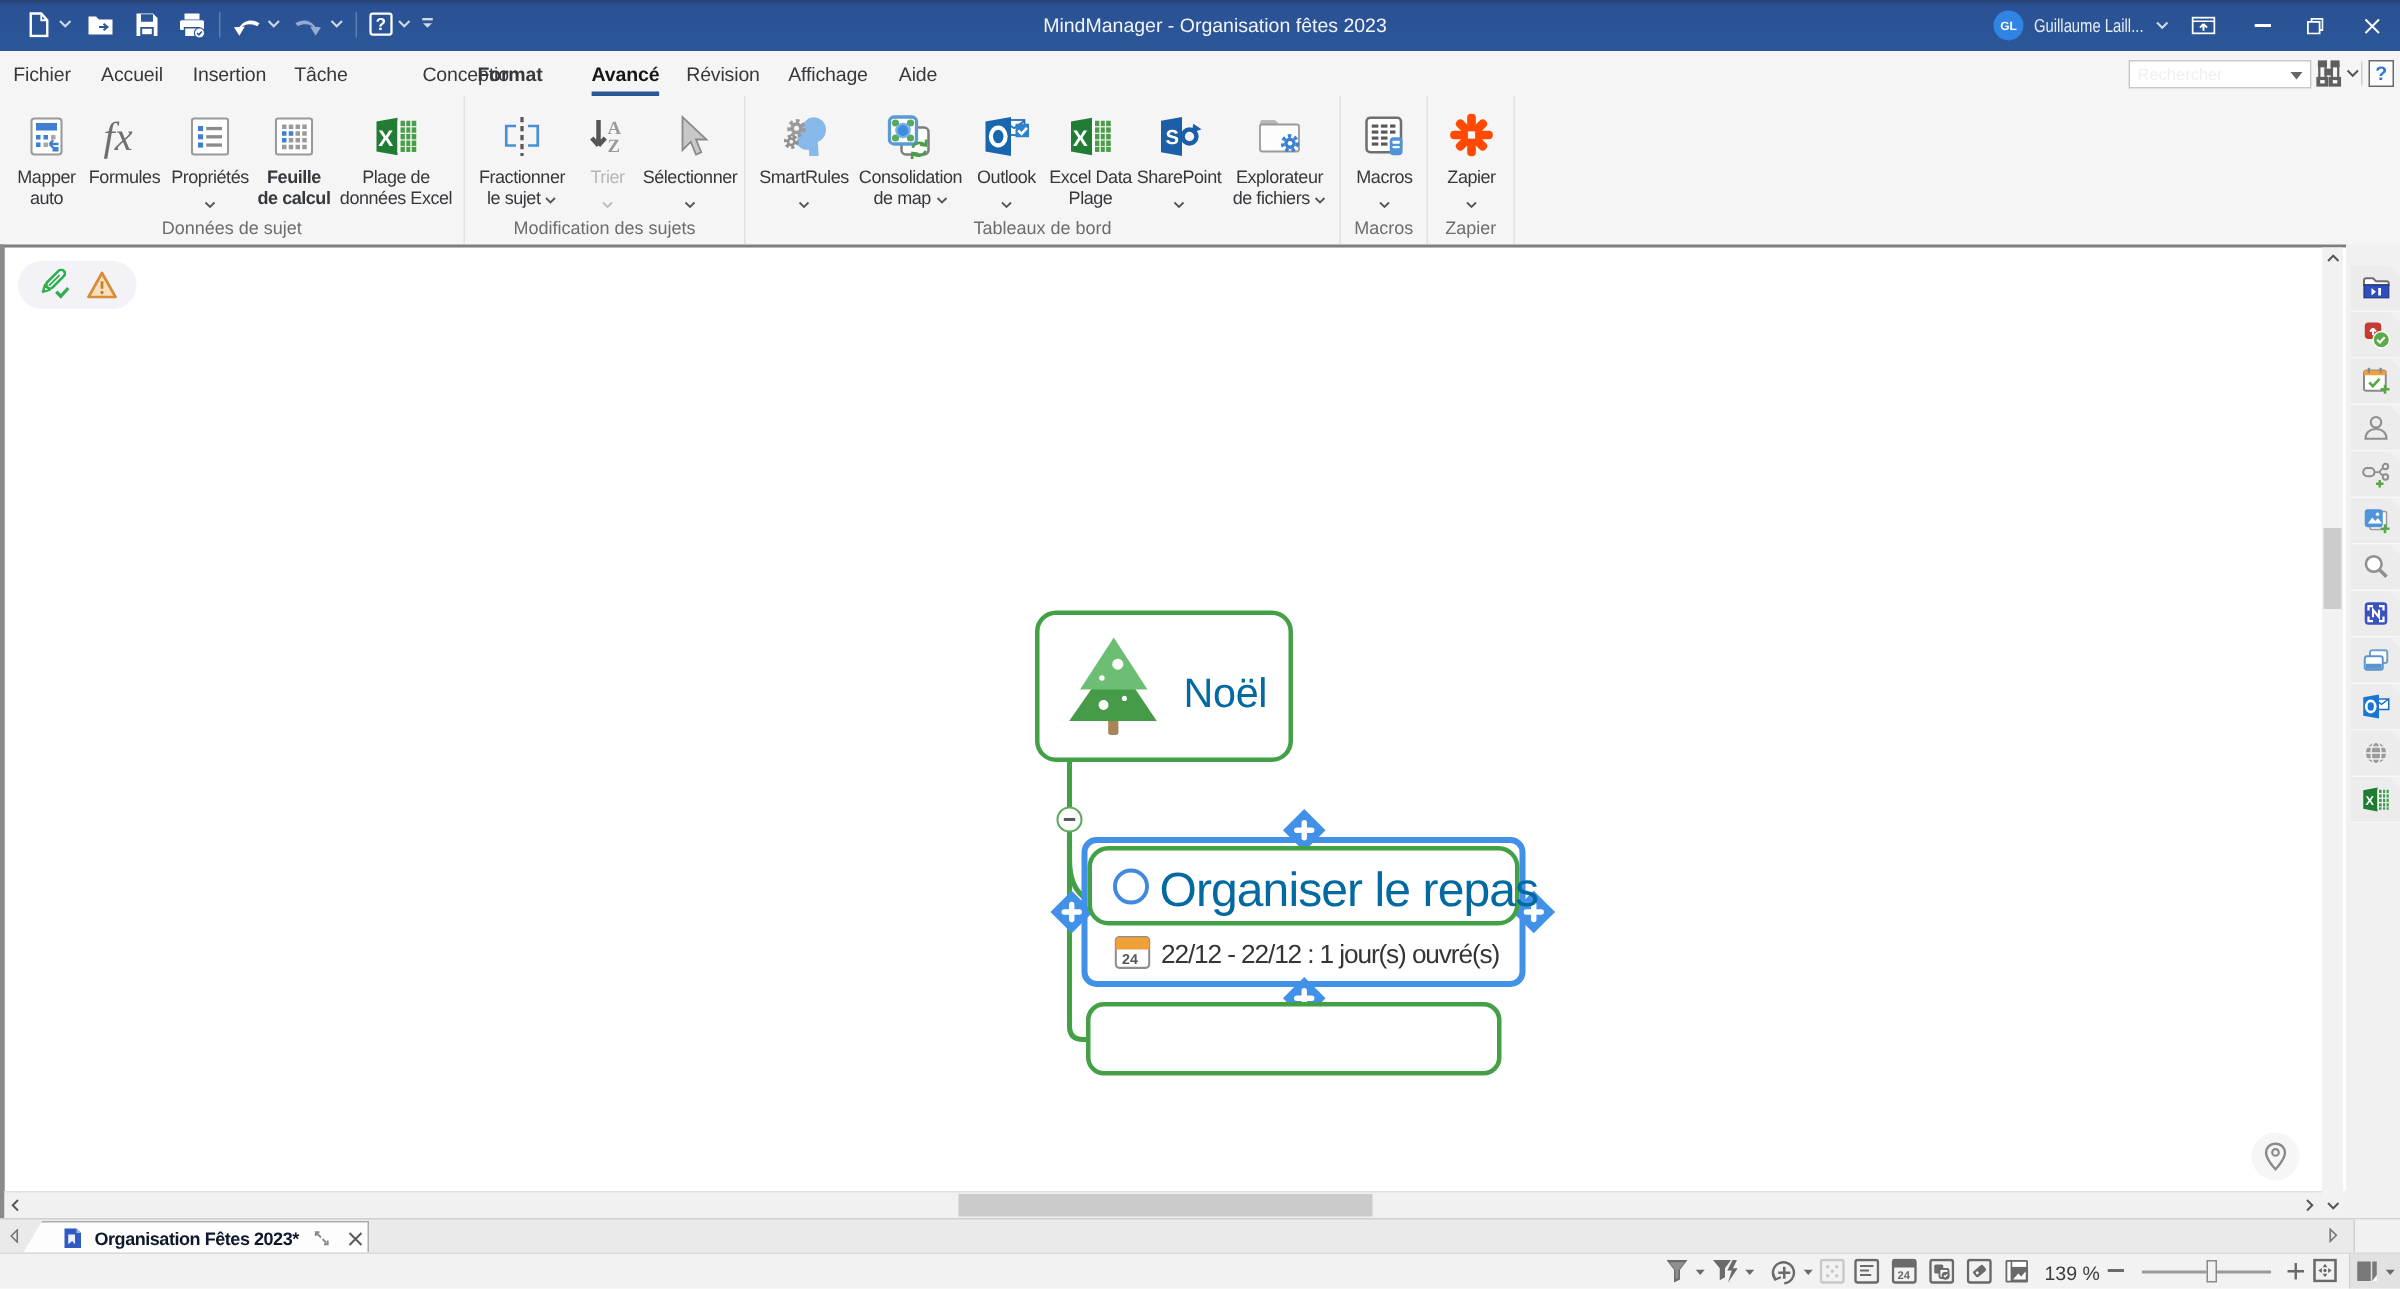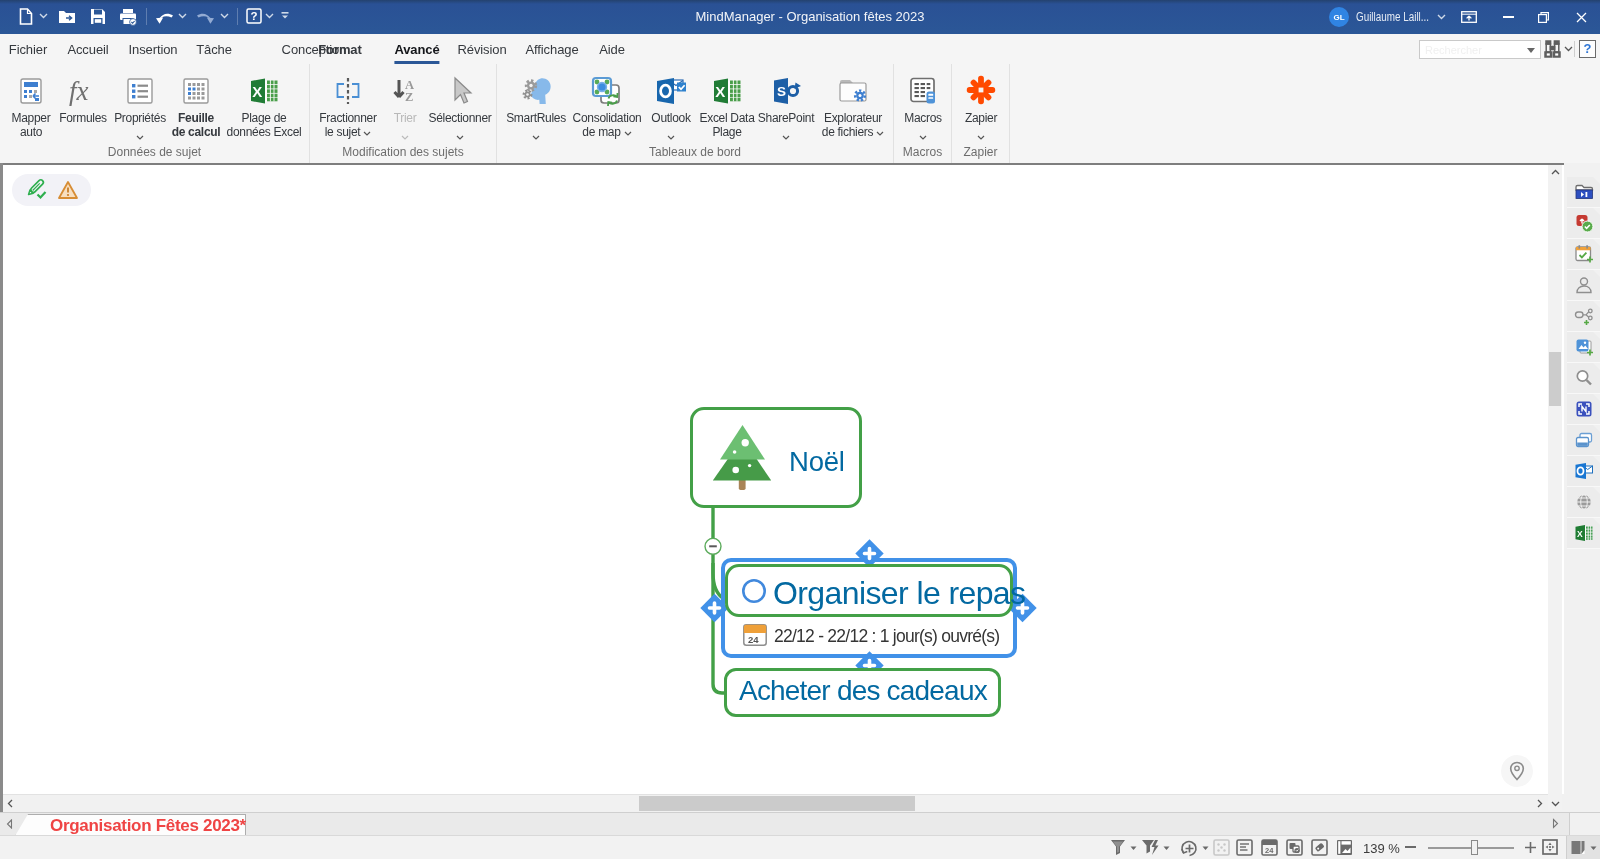--- a/index.html
+++ b/index.html
@@ -62,21 +62,21 @@
 .sic { position:absolute; left:3px; width:33px; height:31px; background:#ececec;
   display:flex; align-items:center; justify-content:center; border-bottom:1px solid #f8f8f8;
   clip-path:polygon(0 0, calc(100% - 7px) 0, 100% 7px, 100% 100%, 0 100%); }
 
 
 #tabstrip { position:absolute; left:0; top:812px; width:1600px; height:23px; background:#eaeaea;
   border-top:1px solid #cfcfcf; }
 #doctab { position:absolute; left:15px; top:1px; width:231px; height:22px; background:#fdfdfd;
   border:1px solid #adadad; border-bottom:none;
   clip-path:polygon(13px 0, 100% 0, 100% 100%, 0 100%); display:flex; align-items:center; }
-#doctab .dtxt { font-size:17px; font-weight:bold; color:#ef4444; margin-left:8px; letter-spacing:-0.3px; white-space:nowrap;}
+#doctab .dtxt { font-size:12px; font-weight:bold; color:#0f172a; margin-left:8px; letter-spacing:-0.3px; white-space:nowrap;}
 
 
 #statusbar { position:absolute; left:0; top:835px; width:1600px; height:24px; background:#f2f2f2;
   border-top:1px solid #d9d9d9; }
 .sbico { position:absolute; top:3px; }
 #zoomtxt { position:absolute; left:1363px; top:5px; font-size:13px; color:#3c3c3c; }
 
 
 .mapbox { position:absolute; background:#fff; border:3.4px solid #43a047; }
 #box-noel { left:690px; top:244px; width:172px; height:101px; border-radius:14px; }
@@ -592,21 +592,20 @@
   <div class="mtxt" style="left:773px;top:414px;font-size:32px;letter-spacing:-0.6px;">Organiser le repas</div>
   <div class="abs" style="left:743px;top:460px;width:260px;height:24px;">
     <svg style="position:absolute;left:0;top:1px;" width="24" height="22" viewBox="0 0 24 22">
       <rect x="0.8" y="0.8" width="22.4" height="20.4" rx="2.5" fill="#fff" stroke="#8e8e8e" stroke-width="1.5"></rect>
       <path d="M0.8 3.3 a2.5 2.5 0 0 1 2.5 -2.5 h17.4 a2.5 2.5 0 0 1 2.5 2.5 V9 H0.8 Z" fill="#efa039"></path>
       <text x="5" y="18.5" font-size="9.5" font-weight="bold" fill="#555" font-family="Liberation Sans,sans-serif">24</text>
     </svg>
     <div style="position:absolute;left:31px;top:3px;font-size:17.5px;color:#353535;white-space:nowrap;letter-spacing:-0.75px;">22/12 - 22/12&nbsp;: 1 jour(s) ouvré(s)</div>
   </div>
   <div id="box-ach" class="mapbox"></div>
-  <div class="mtxt" style="left:739px;top:514px;font-size:28px;letter-spacing:-0.8px;">Acheter des cadeaux</div>
   <div id="pin">
       <svg width="18" height="20" viewBox="0 0 18 20">
     <path d="M9 1.5 c-3.8 0-6.3 2.7-6.3 6 c0 4.4 6.3 11 6.3 11 s6.3-6.6 6.3-11 c0-3.3-2.5-6-6.3-6 Z" fill="none" stroke="#8a8a8a" stroke-width="1.6"></path>
     <circle cx="9" cy="7.3" r="2.2" fill="none" stroke="#8a8a8a" stroke-width="1.4"></circle>
   </svg>
     </div>
   <div id="vscroll"></div>
   <div id="vthumb"></div>
   <div id="hscroll"></div>
   <div id="hthumb"></div>

